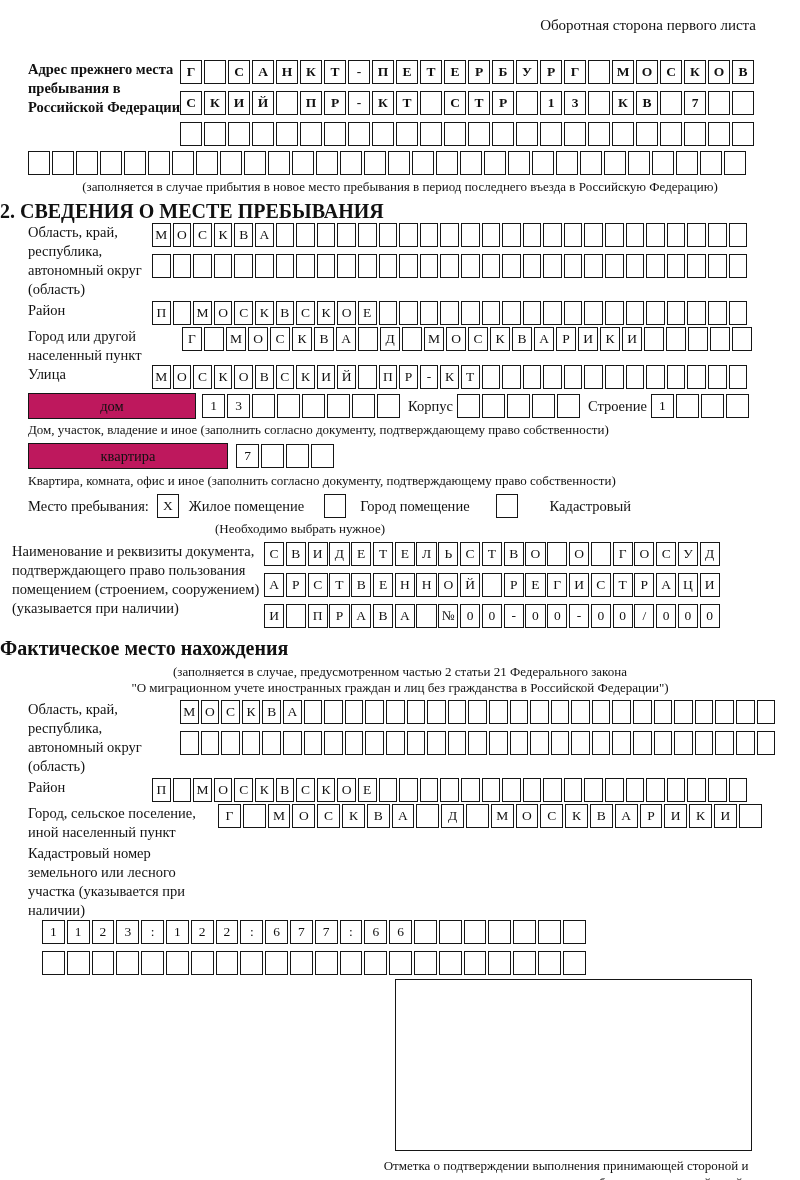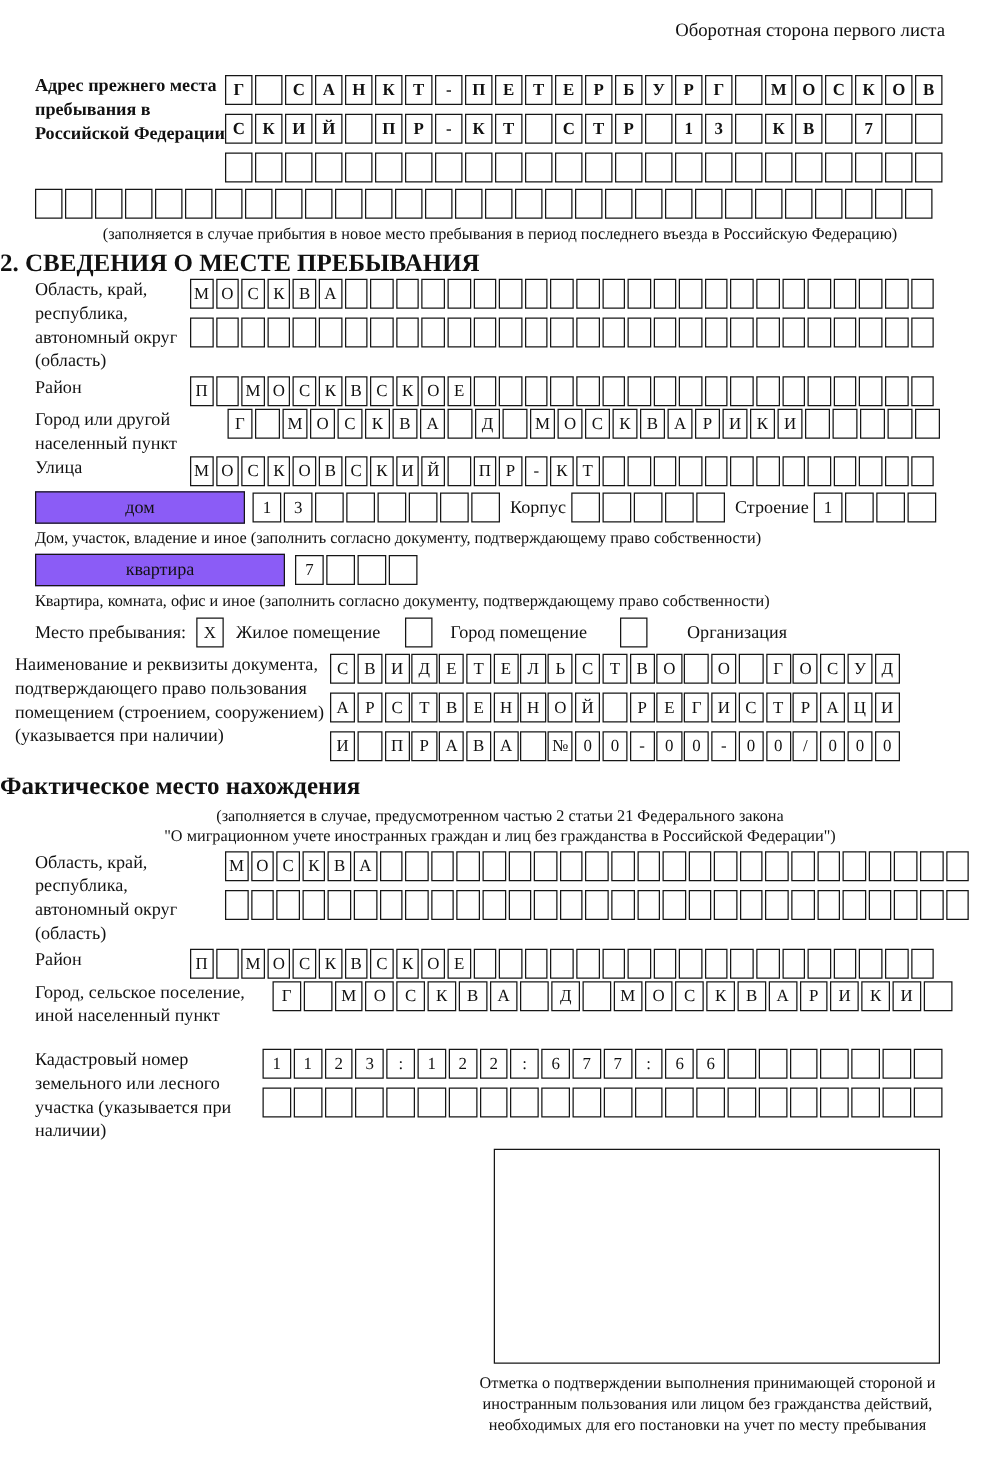--- a/index.html
+++ b/index.html
@@ -23,21 +23,21 @@
   .cw228 .cell{width:22.8px}
   .g16{gap:1.6px}
   .stack > .cells{margin-top:0}
   .stack > .cells + .cells{margin-top:7px}
 
   .caption{font-size:13px;line-height:16px;}
   .caption.center{text-align:center;}
   .sec-title{font-size:20px;font-weight:bold;text-align:left;line-height:20px;}
 
   .widebox{border:1.6px solid #161616;box-sizing:border-box;height:26px;
-           display:flex;align-items:center;justify-content:center;font-size:14.5px;background:#8b5cf6;}
+           display:flex;align-items:center;justify-content:center;font-size:14.5px;background:#be185d;}
 
   .stamp-box{border:1.8px solid #161616;box-sizing:border-box;background:#fff;}
 </style>
 </head>
 <body>
 
 <div class="page">
 
   <div class="hdr-note">Оборотная сторона первого листа</div>
 
@@ -377,22 +377,23 @@
       <span class="cell" style="width:22px;">X</span>
     </div>
     <div class="lbl" style="margin-left:10px;">Жилое помещение</div>
     <div class="cells cw22" style="margin-left:20px;">
       <span class="cell" style="width:22px;"></span>
     </div>
     <div class="lbl" style="margin-left:14px;">Город помещение</div>
     <div class="cells cw22" style="margin-left:26px;">
       <span class="cell" style="width:22px;"></span>
     </div>
-    <div class="lbl" style="margin-left:32px;">Организация</div>
-  </div>
+    <div class="lbl" style="margin-left:32px;">Кадастровый</div>
+  </div>
+  <div class="caption" style="margin-left:215px;margin-top:3px;">(Необходимо выбрать нужное)</div>
 
   <div class="row" style="margin-left:12px;margin-top:5px;">
     <div class="lbl" style="width:252px;">Наименование и реквизиты документа, подтверждающего право пользования помещением (строением, сооружением) (указывается при наличии)</div>
     <div class="stack">
       <div class="cells cw202 g16">
           <span class="cell">С</span>
           <span class="cell">В</span>
           <span class="cell">И</span>
           <span class="cell">Д</span>
           <span class="cell">Е</span>
@@ -590,21 +591,21 @@
         <span class="cell">В</span>
         <span class="cell">А</span>
         <span class="cell">Р</span>
         <span class="cell">И</span>
         <span class="cell">К</span>
         <span class="cell">И</span>
         <span class="cell"></span>
       </div>
   </div>
 
-  <div class="row" style="margin-left:28px;margin-top:16px;">
+  <div class="row" style="margin-left:28px;margin-top:2px;flex-direction:column;">
     <div class="lbl" style="width:168px;">Кадастровый номер земельного или лесного участка (указывается при наличии)</div>
     <div class="stack" style="margin-left:14px;">
       <div class="cells cw228">
           <span class="cell">1</span>
           <span class="cell">1</span>
           <span class="cell">2</span>
           <span class="cell">3</span>
           <span class="cell">:</span>
           <span class="cell">1</span>
           <span class="cell">2</span>

